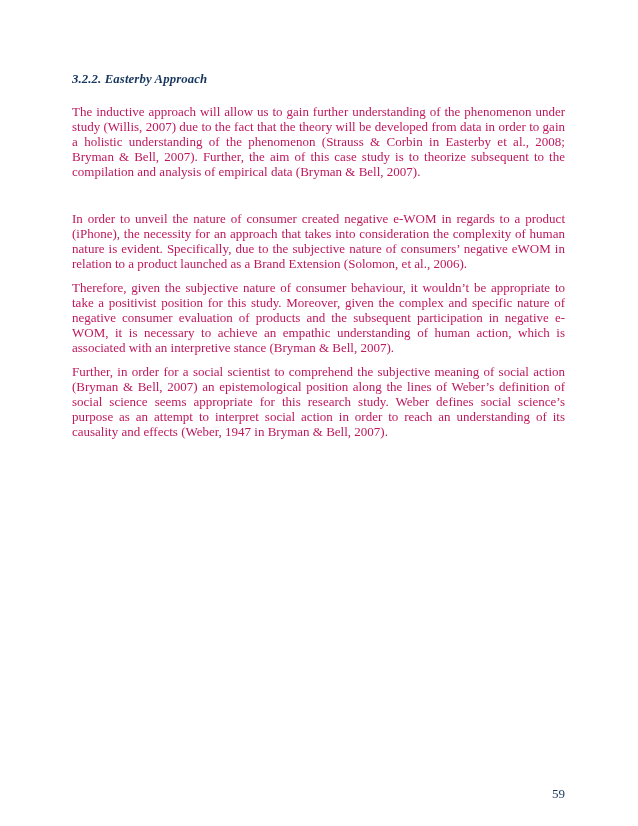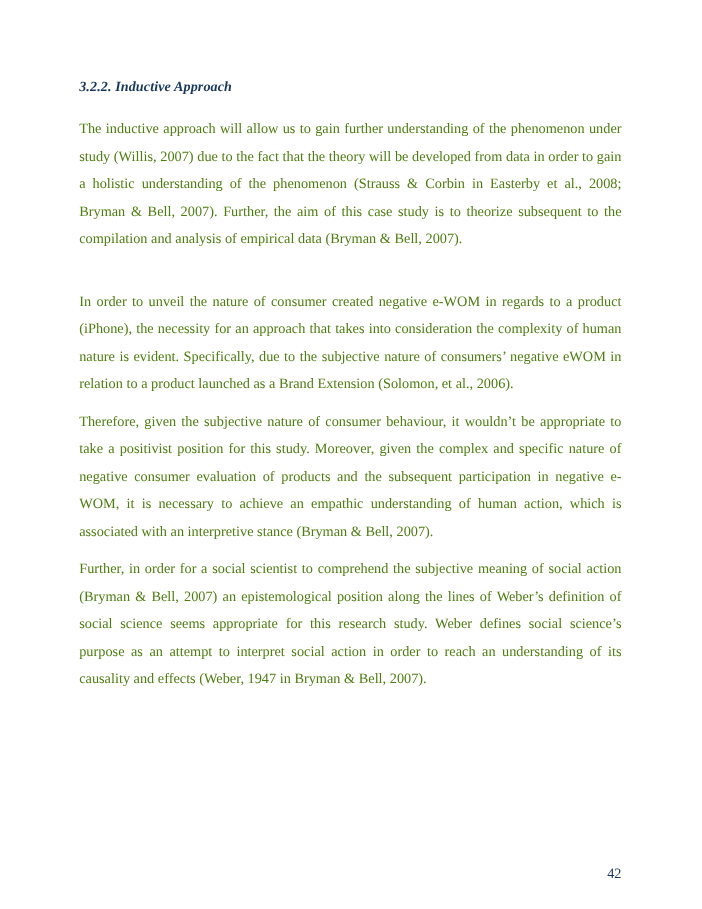--- a/index.html
+++ b/index.html
@@ -21,46 +21,46 @@
   .section-heading {
     font-size: 12.8px;
     font-weight: bold;
     font-style: italic;
     color: #17365d;
     margin-bottom: 17px;
     letter-spacing: 0.1px;
   }
   .body-paragraph {
     font-size: 13px;
-    line-height: 25px;
+    line-height: 15px;
     text-align: justify;
-    color: #4d7c0f;
+    color: #be185d;
     margin-bottom: 9px;
   }
   .doc-section { margin-bottom: 24px; }
   .doc-section.second { margin-top: 32px; }
   .page-number {
     position: absolute;
     right: 73px;
     bottom: 24px;
     font-size: 13px;
     color: #17365d;
   }
 </style>
 </head>
 <body>
 
 <div class="page">
 
   <section class="doc-section">
-    <h2 class="section-heading">3.2.2. Inductive Approach</h2>
+    <h2 class="section-heading">3.2.2. Easterby Approach</h2>
     <p class="body-paragraph">The inductive approach will allow us to gain further understanding of the phenomenon under study (Willis, 2007) due to the fact that the theory will be developed from data in order to gain a holistic understanding of the phenomenon (Strauss &amp; Corbin in Easterby et al., 2008; Bryman &amp; Bell, 2007). Further, the aim of this case study is to theorize subsequent to the compilation and analysis of empirical data (Bryman &amp; Bell, 2007).</p>
   </section>
 
   <section class="doc-section second">
     <p class="body-paragraph">In order to unveil the nature of consumer created negative e-WOM in regards to a product (iPhone), the necessity for an approach that takes into consideration the complexity of human nature is evident. Specifically, due to the subjective nature of consumers’ negative eWOM in relation to a product launched as a Brand Extension (Solomon, et al., 2006).</p>
     <p class="body-paragraph">Therefore, given the subjective nature of consumer behaviour, it wouldn’t be appropriate to take a positivist position for this study. Moreover, given the complex and specific nature of negative consumer evaluation of products and the subsequent participation in negative e-WOM, it is necessary to achieve an empathic understanding of human action, which is associated with an interpretive stance (Bryman &amp; Bell, 2007).</p>
     <p class="body-paragraph">Further, in order for a social scientist to comprehend the subjective meaning of social action (Bryman &amp; Bell, 2007) an epistemological position along the lines of Weber’s definition of social science seems appropriate for this research study. Weber defines social science’s purpose as an attempt to interpret social action in order to reach an understanding of its causality and effects (Weber, 1947 in Bryman &amp; Bell, 2007).</p>
   </section>
 
-  <div class="page-number">42</div>
+  <div class="page-number">59</div>
 
 </div>
 
 </body></html>

